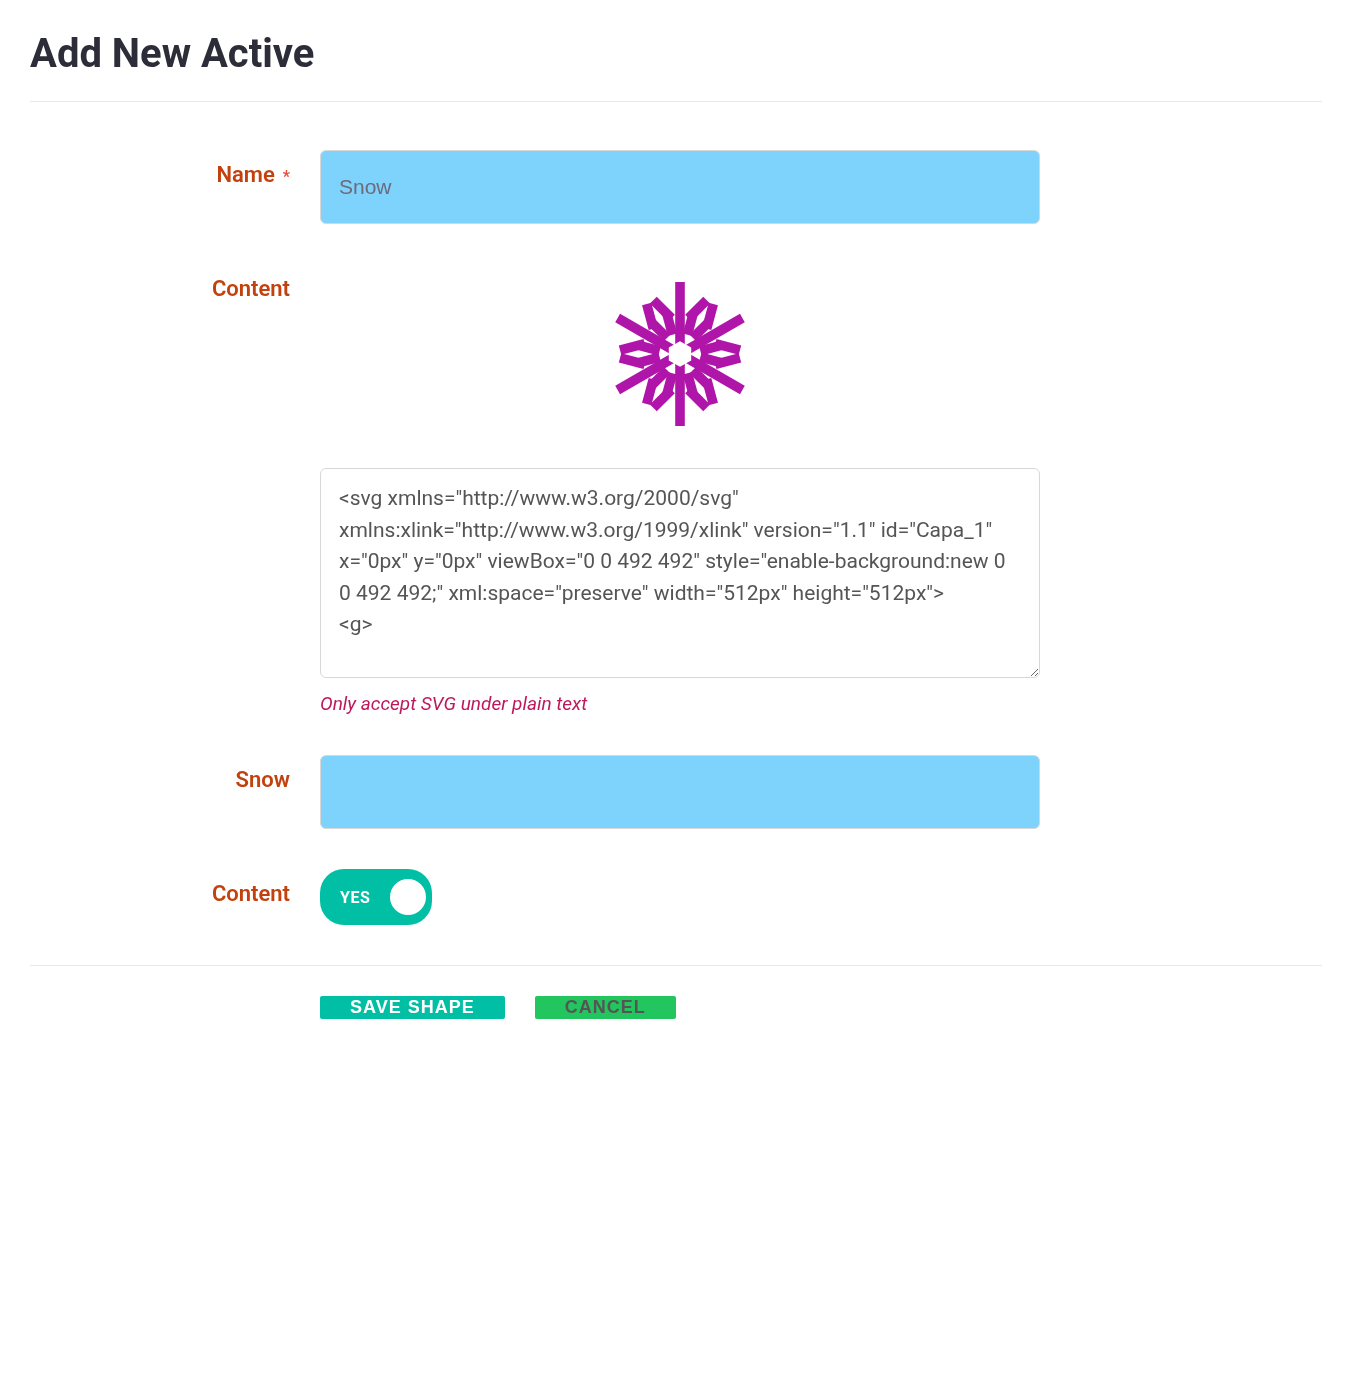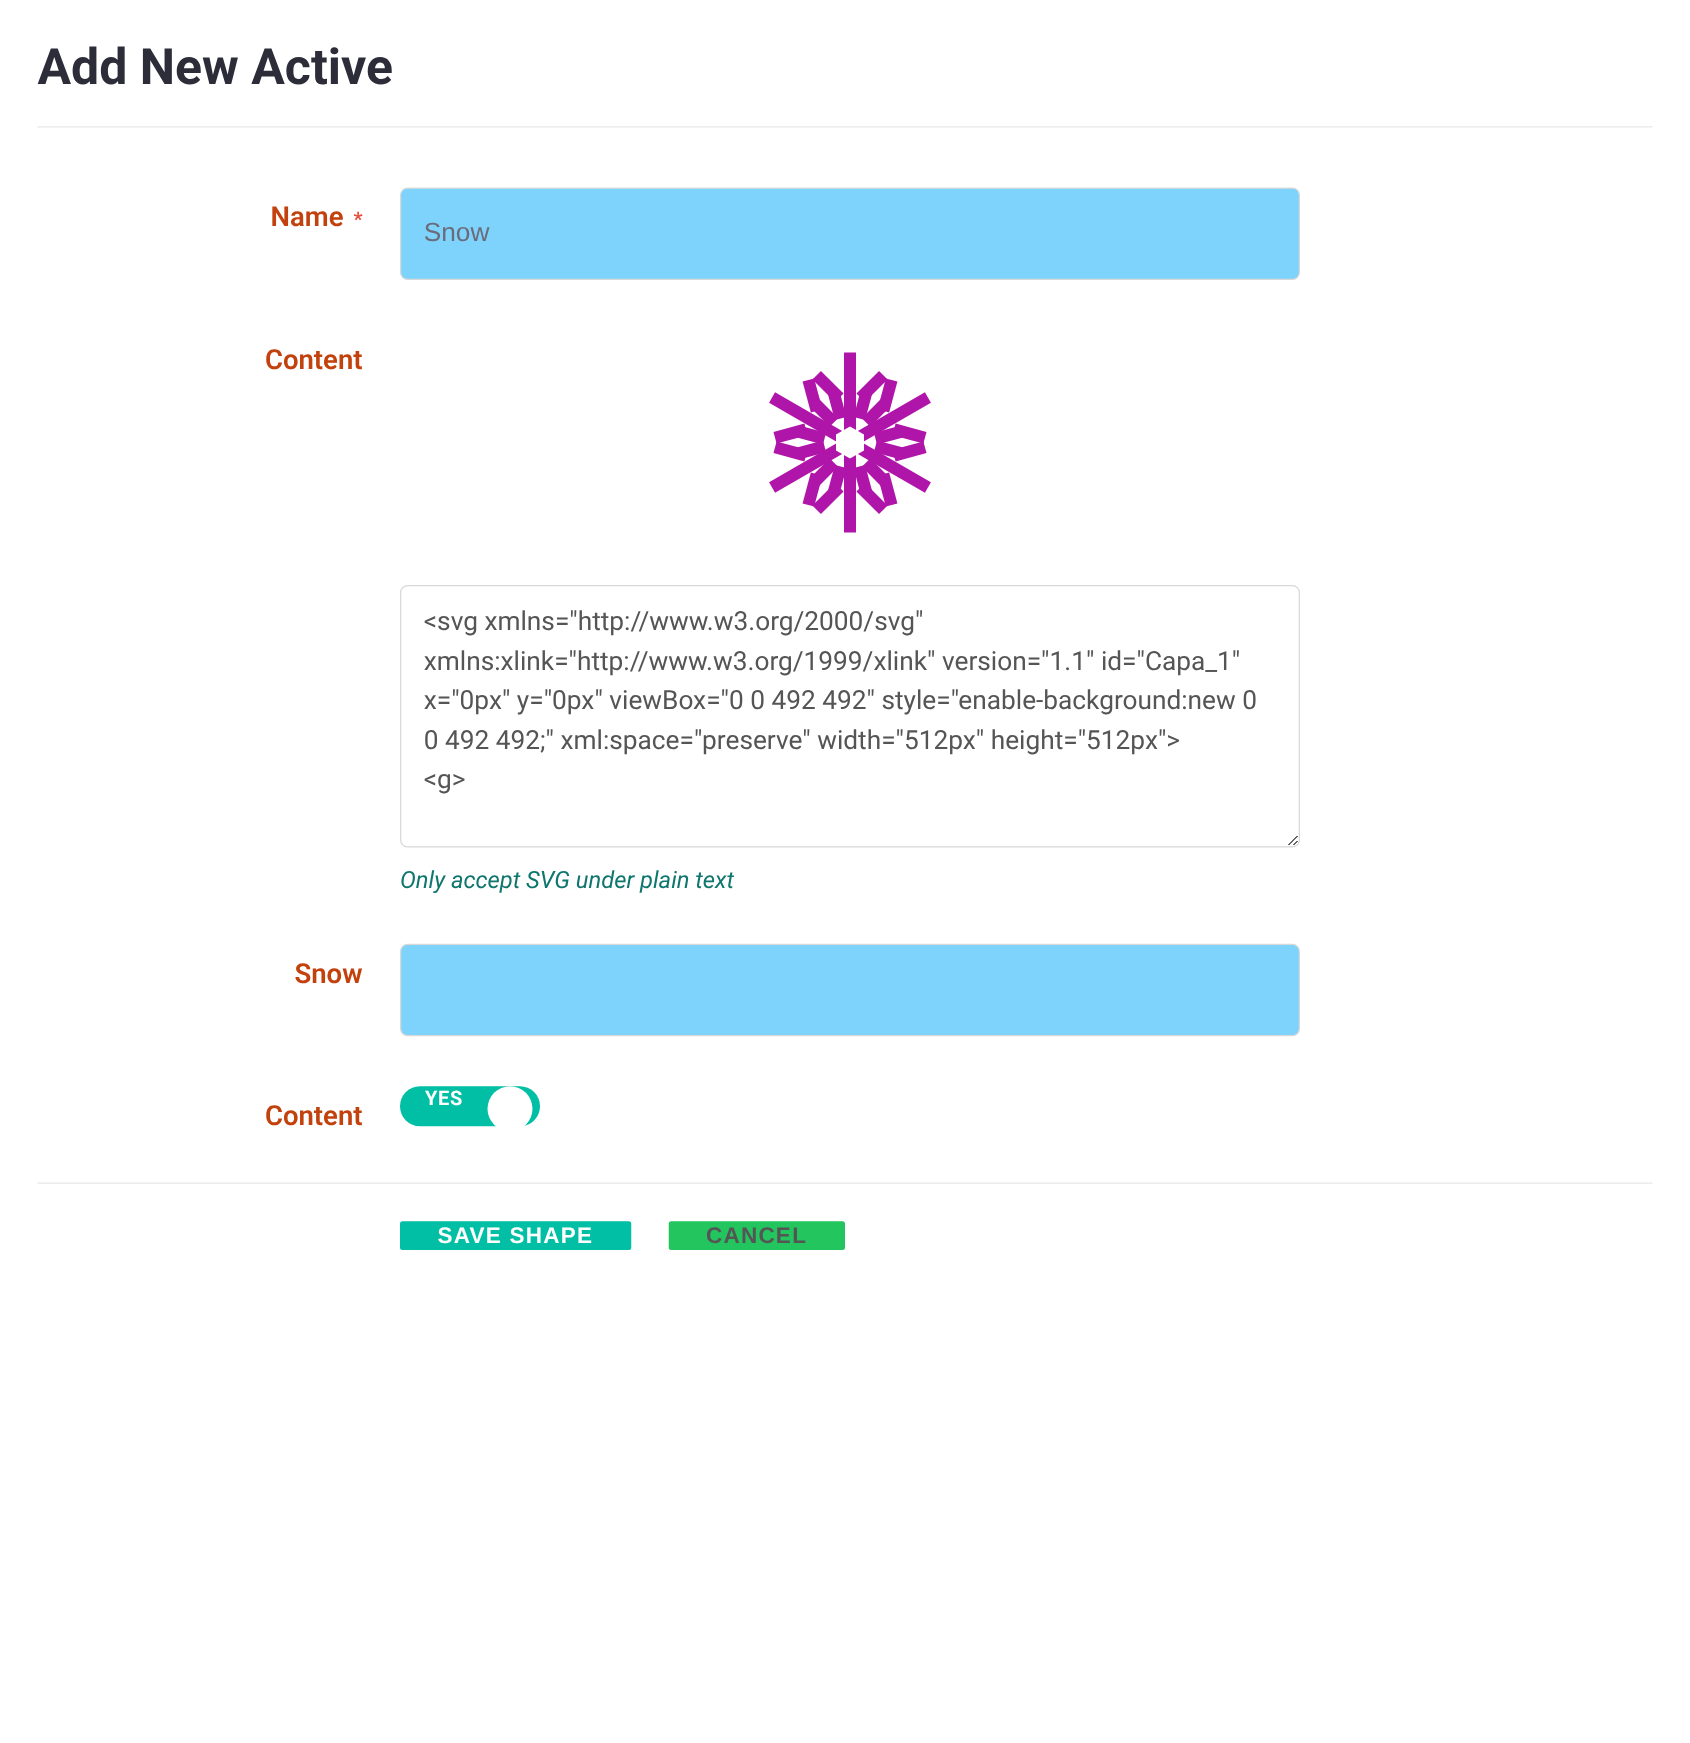--- a/index.html
+++ b/index.html
@@ -77,28 +77,29 @@
       border: 1px solid #d8d8d8;
       border-radius: 6px;
       background: #ffffff;
       resize: vertical;
       font-family: inherit;
       line-height: 1.5;
       outline: none;
     }
     .helper-text {
       font-size: 19px;
-      color: #0f766e;
+      color: #be185d;
       font-style: italic;
       margin-top: 10px;
     }
     .toggle {
       display: inline-flex;
+      align-items: center;
       width: 112px;
-      height: 32px;
+      height: 56px;
       background: #00bfa5;
       border-radius: 24px;
       position: relative;
       cursor: pointer;
       padding: 0 6px;
     }
     .toggle-label {
       color: #ffffff;
       font-weight: 700;
       font-size: 16px;

